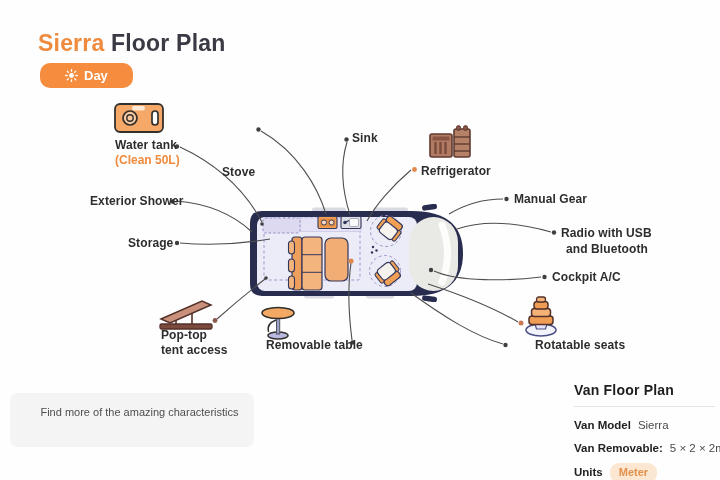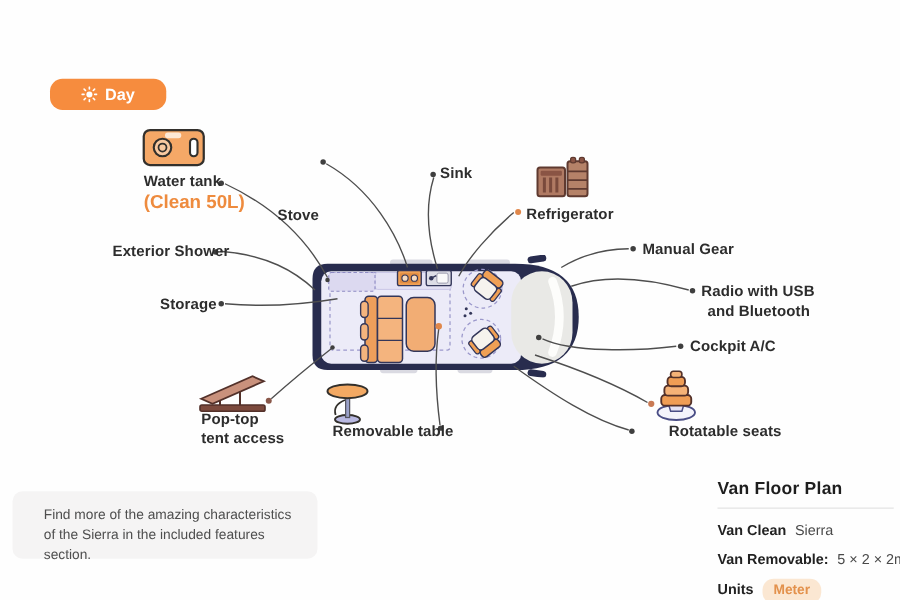--- a/index.html
+++ b/index.html
@@ -13,51 +13,54 @@
   .title .brand { color:#ee8b3e; }
   .title .rest  { color:#3a3a44; }
   .day-btn {
     position:absolute; left:40px; top:63px; height:25px; padding:0 25px;
     background:#f68c3e; border:none; border-radius:10px; color:#fff;
     font-family:"Liberation Sans", sans-serif; font-size:13px; font-weight:700;
     display:flex; align-items:center; gap:6px; cursor:pointer;
   }
   
   .lbl { position:absolute; font-size:12px; font-weight:700; color:#2d2d2d; letter-spacing:.1px; white-space:nowrap; }
-  .sub { position:absolute; font-size:15px; font-weight:600; color:#ee8b3e; white-space:nowrap; }
+  .sub { position:absolute; font-size:12px; font-weight:600; color:#ee8b3e; white-space:nowrap; }
   .icon { position:absolute; }
   svg { display:block; }
   
   #connectors { position:absolute; left:0; top:0; pointer-events:none; }
   
   #van { position:absolute; left:246px; top:204px; }
   
   .note {
     position:absolute; left:10px; top:393px; width:244px; height:54px;
     background:#f5f4f4; border-radius:8px; padding:11px 10px 0 25px;
-    font-size:11px; color:#4e4e4e; line-height:16px; font-weight:500;
+    font-size:11px; color:#4e4e4e; line-height:16px; font-weight:500;text-align:center;
   }
   
   .info { position:absolute; left:574px; top:382px; width:141px; }
   .info h3 { font-size:14px; font-weight:700; color:#1e1e1e; letter-spacing:.2px; }
   .info .divider { border:none; border-top:1px solid #e4e4e4; margin:8px 0 10px 0; }
   .info .row { font-size:11.5px; margin-bottom:6px; line-height:17px; white-space:nowrap; }
   .info .row .k { font-weight:700; color:#222; }
   .info .row .v { color:#4a4a4a; margin-left:7px; }
   .badge {
     display:inline-block; margin-left:7px; background:#fbe7d2; color:#e3914c;
     font-size:11px; font-weight:600; padding:1px 9px 2px 9px; border-radius:9px; cursor:pointer;
   }
   .watermark { position:absolute; right:4px; top:458px; font-size:17px; color:#8e8e8e; letter-spacing:.3px; }
 </style>
 </head>
 <body>
 
 <div id="canvas">
 
+  <div class="title">
+    <span class="brand">Sierra</span><span class="rest"> Floor Plan</span>
+  </div>
 
   <button class="day-btn">
     <svg width="13" height="13" viewBox="0 0 13 13">
       <circle cx="6.5" cy="6.5" r="2.4" fill="#fff"></circle>
       <g stroke="#fff" stroke-width="1.3" stroke-linecap="round">
         <line x1="6.5" y1="0.6" x2="6.5" y2="2.2"></line>
           <line x1="6.5" y1="10.8" x2="6.5" y2="12.4"></line>
         <line x1="0.6" y1="6.5" x2="2.2" y2="6.5"></line>
           <line x1="10.8" y1="6.5" x2="12.4" y2="6.5"></line>
         <line x1="2.3" y1="2.3" x2="3.4" y2="3.4"></line>
@@ -238,28 +241,27 @@
   <div class="lbl" style="left:561px; top:226px;">Radio with USB</div>
   <div class="lbl" style="left:566px; top:242px;">and Bluetooth</div>
   <div class="lbl" style="left:552px; top:270px;">Cockpit A/C</div>
   <div class="lbl" style="left:161px; top:328px;">Pop-top</div>
   <div class="lbl" style="left:161px; top:343px;">tent access</div>
   <div class="lbl" style="left:266px; top:338px;">Removable table</div>
   <div class="lbl" style="left:511px; top:338px;padding-left:24px;">Rotatable seats</div>
 
   <div class="note">
     <div>Find more of the amazing characteristics</div>
-    <div>of the Sierra in the included features section.</div>
   </div>
 
   <div class="info">
     <h3>Van Floor Plan</h3>
     <hr class="divider">
     <div class="row">
-      <span class="k">Van Clean</span><span class="v">Sierra</span>
+      <span class="k">Van Model</span><span class="v">Sierra</span>
     </div>
     <div class="row">
       <span class="k">Van Removable:</span><span class="v">5 × 2 × 2m</span>
     </div>
     <div class="row">
       <span class="k">Units</span><span class="badge">Meter</span>
     </div>
   </div>
 
 

